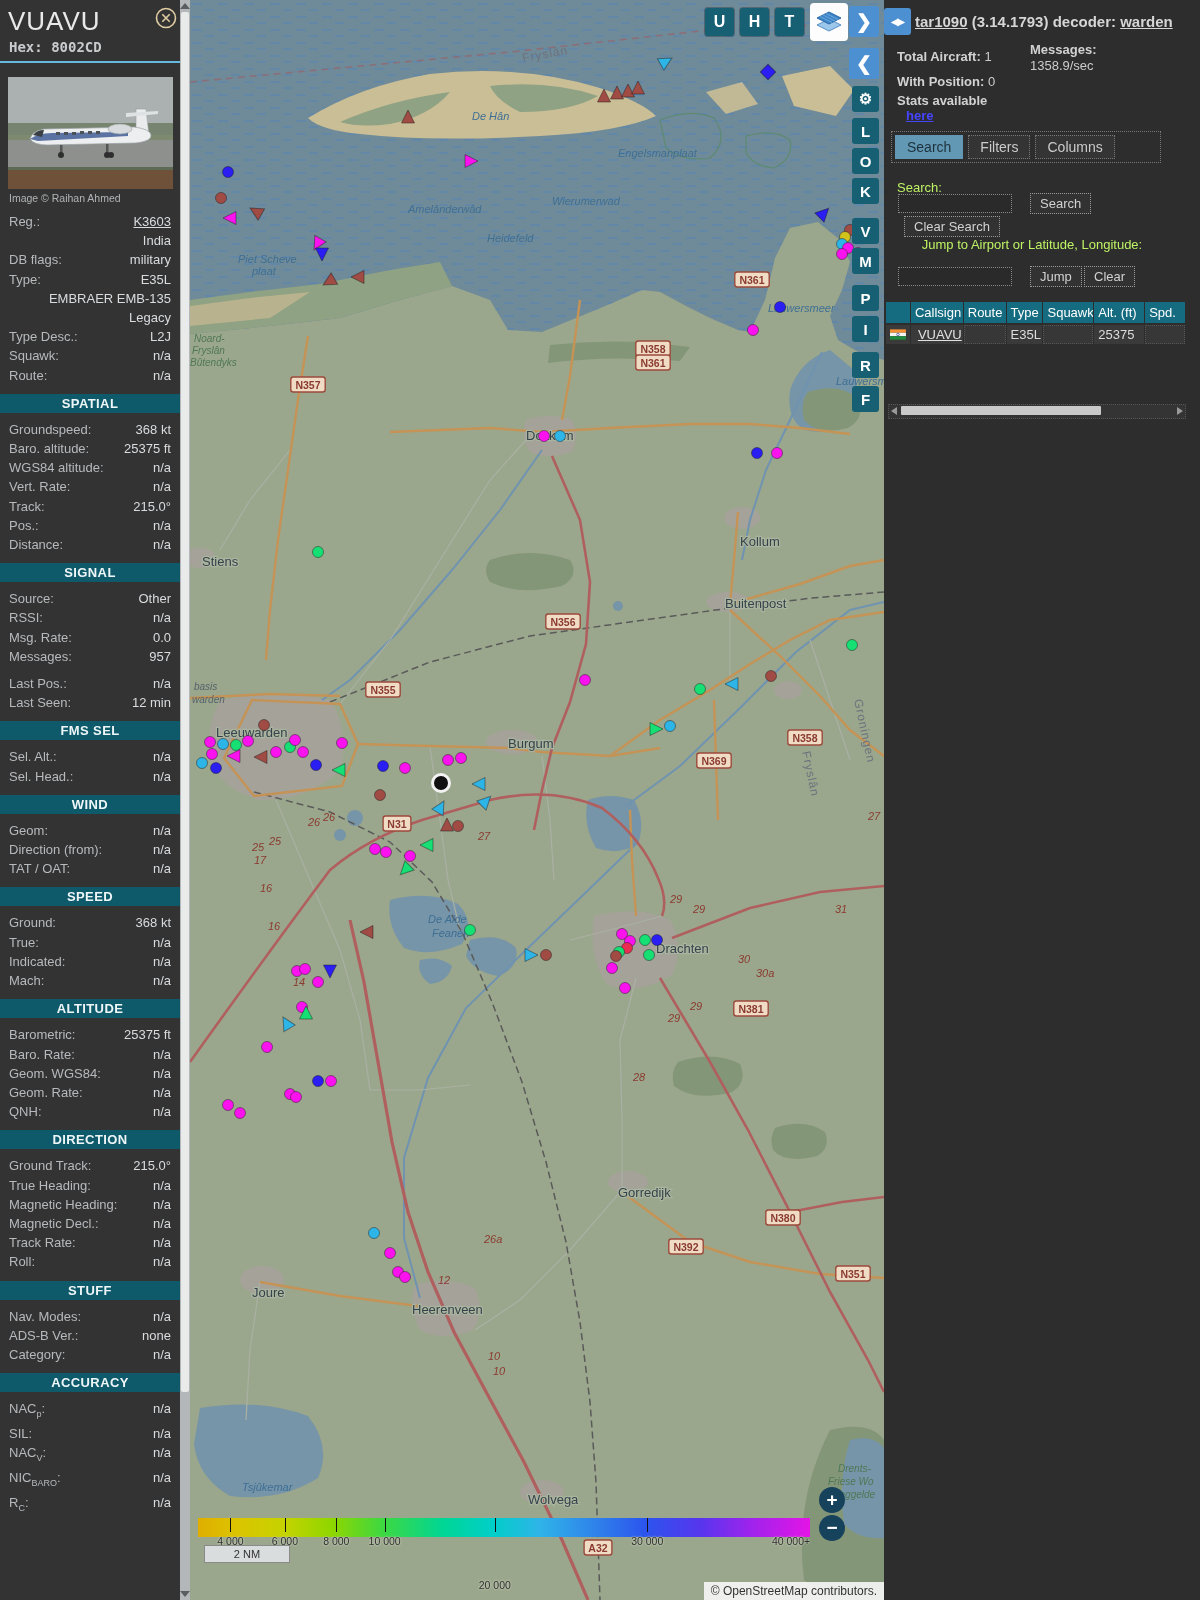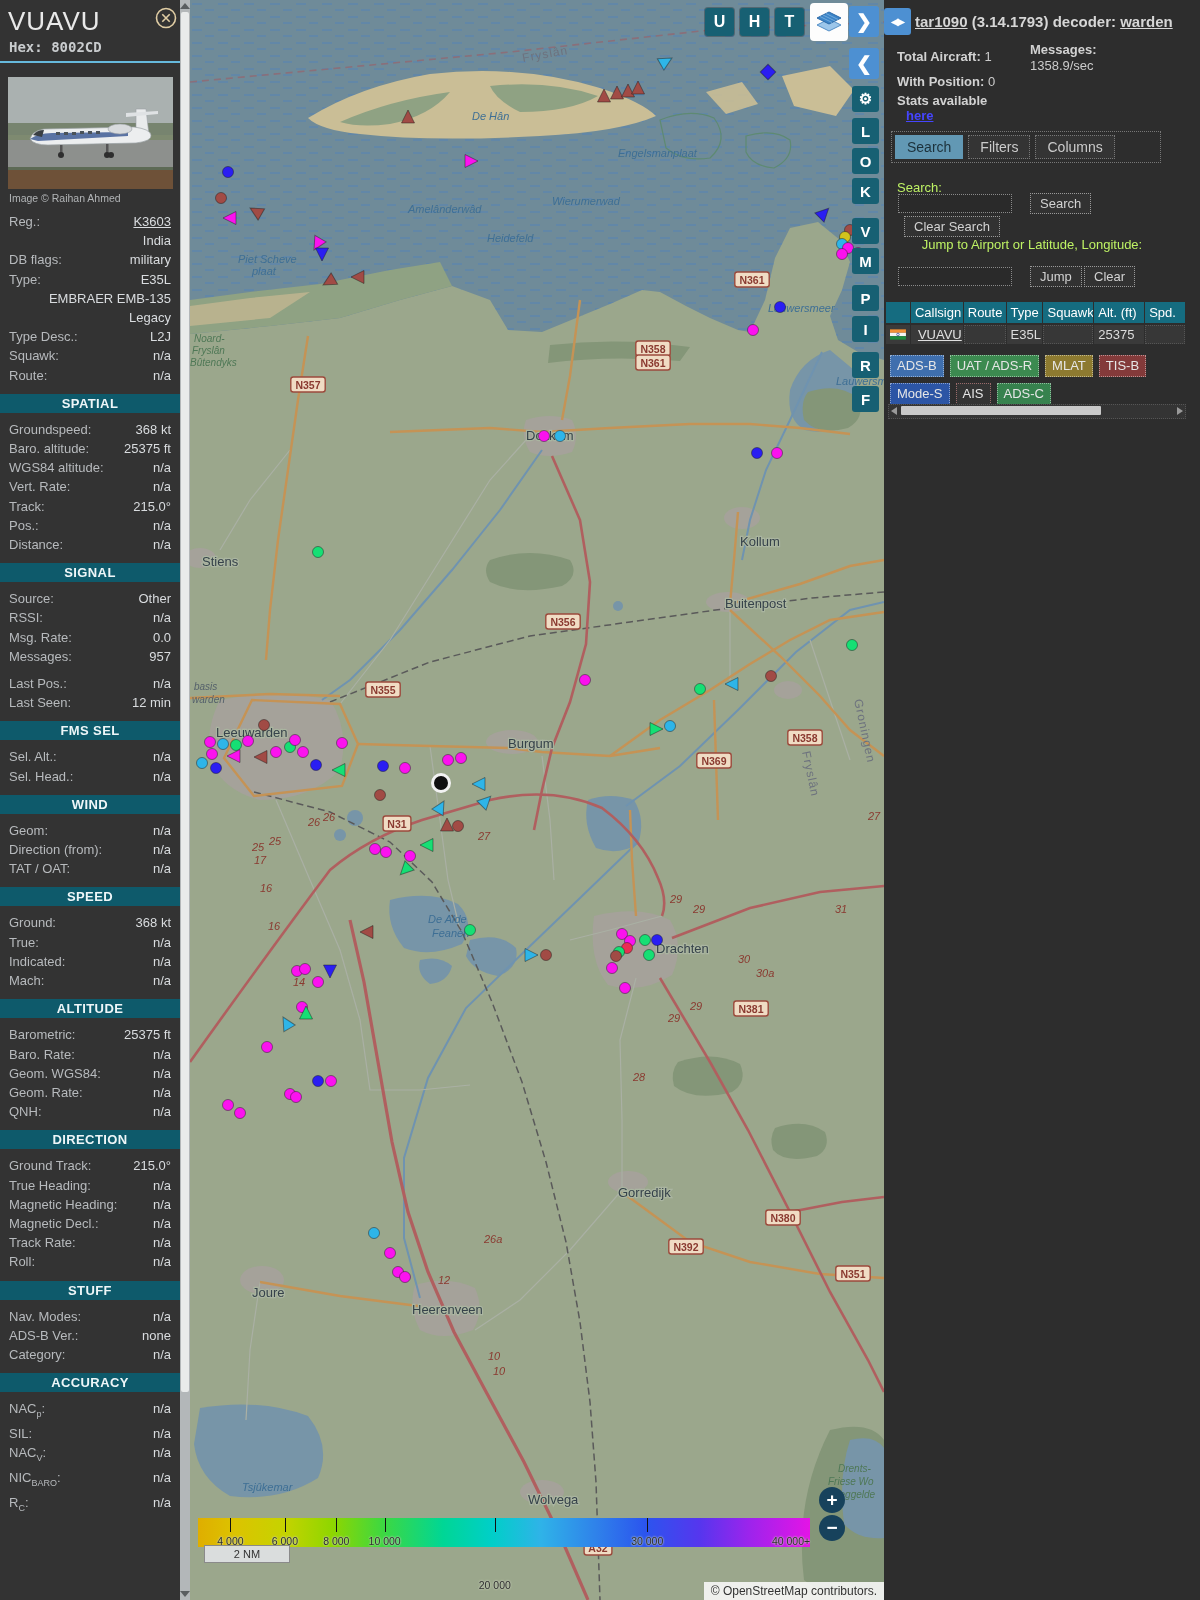--- a/index.html
+++ b/index.html
@@ -35,21 +35,21 @@
   .ml-water{font-size:11px;font-style:italic;fill:#3e6f95;}
   .ml-region{font-size:12px;fill:#6d727e;letter-spacing:1px;}
   .ml-green{font-size:10px;font-style:italic;fill:#4f7856;}
   .ml-frag{font-size:10px;font-style:italic;fill:#55616b;}
   .ml-rn{font-size:11px;font-style:italic;fill:#8a3a30;}
   .mbtn{position:absolute;width:29px;height:28px;background:#176073;border-radius:3px;color:#fff;font-weight:bold;font-size:16px;display:flex;align-items:center;justify-content:center;box-shadow:0 0 0 1px rgba(0,0,0,.25);cursor:pointer;}
   .sbtn{position:absolute;left:662px;width:27px;height:26px;background:#176073;border-radius:3px;color:#fff;font-weight:bold;font-size:15px;display:flex;align-items:center;justify-content:center;cursor:pointer;}
   .chev{position:absolute;left:659px;width:30px;height:31px;background:#4d90d2;border-radius:3px;color:#fff;font-weight:bold;font-size:19px;display:flex;align-items:center;justify-content:center;cursor:pointer;}
   #btn-layers{position:absolute;left:620px;top:3px;width:38px;height:38px;background:#fdfdfd;border-radius:4px;display:flex;align-items:center;justify-content:center;cursor:pointer;}
   .zbtn{position:absolute;left:629px;width:26px;height:26px;border-radius:50%;background:#17425c;color:#fff;font-size:19px;font-weight:bold;display:flex;align-items:center;justify-content:center;cursor:pointer;}
-  #legend{position:absolute;left:8px;top:1518px;width:612px;height:29px;}
+  #legend{position:absolute;left:8px;top:1518px;width:612px;height:19px;}
   #legend .tick{position:absolute;top:0;width:1px;height:14px;background:#111;}
   #legend .tlab{position:absolute;top:17px;transform:translateX(-50%);font-size:10.5px;color:#2e2e2e;text-shadow:0 0 2px #c8cfbb,0 0 2px #c8cfbb;white-space:nowrap;}
   #scalebox{position:absolute;left:14px;top:1545px;width:84px;height:16px;background:rgba(224,226,228,.92);border:1px solid #8a8a8a;font-size:11px;color:#333;text-align:center;line-height:16px;}
   #attrib{position:absolute;right:0;bottom:0;background:rgba(250,250,250,.88);font-size:12px;color:#333;padding:2px 7px;white-space:nowrap;}
 
   
   #right-panel{position:absolute;left:884px;top:0;width:316px;height:1600px;background:#2d2d2d;color:#cbcbcb;font-size:13px;}
   .rp-toggle{position:absolute;left:0;top:8px;width:27px;height:27px;background:#4d90d2;border-radius:3px;color:#fff;display:flex;align-items:center;justify-content:center;font-size:10px;letter-spacing:-1px;cursor:pointer;}
   .rp-title{position:absolute;left:31px;top:13px;font-size:15px;font-weight:bold;color:#d6d6d6;white-space:nowrap;}
   .rp-title .rl{color:#d6d6d6;text-decoration:underline;cursor:pointer;}
@@ -755,28 +755,19 @@
           <div class="dcell" style="width: 52px;">
             <span class="cs-link">VUAVU</span>
           </div>
           <div class="dcell empty" style="width: 42px;"></div>
           <div class="dcell" style="width: 36px;">E35L</div>
           <div class="dcell empty" style="width: 50px;"></div>
           <div class="dcell" style="width: 50px;">25375</div>
           <div class="dcell empty" style="width: 40px;"></div>
         </div>
       </div>
-    <div id="rp-badges">
-        <span class="badge" style="background: rgb(63, 111, 174);">ADS-B</span>
-        <span class="badge" style="background: rgb(60, 138, 80);">UAT / ADS-R</span>
-        <span class="badge" style="background: rgb(141, 122, 48);">MLAT</span>
-        <span class="badge" style="background: rgb(131, 58, 58);">TIS-B</span>
-        <span class="badge" style="background: rgb(44, 85, 165);">Mode-S</span>
-        <span class="badge" style="background: rgb(52, 52, 52); border-color: rgb(154, 106, 106);">AIS</span>
-        <span class="badge" style="background: rgb(55, 130, 78);">ADS-C</span>
-      </div>
     <div id="rp-hscroll">
       <div class="harr hl"></div>
       <div class="hthumb"></div>
       <div class="harr hr"></div>
     </div>
   </div>
 </div>
 
 </body></html>

